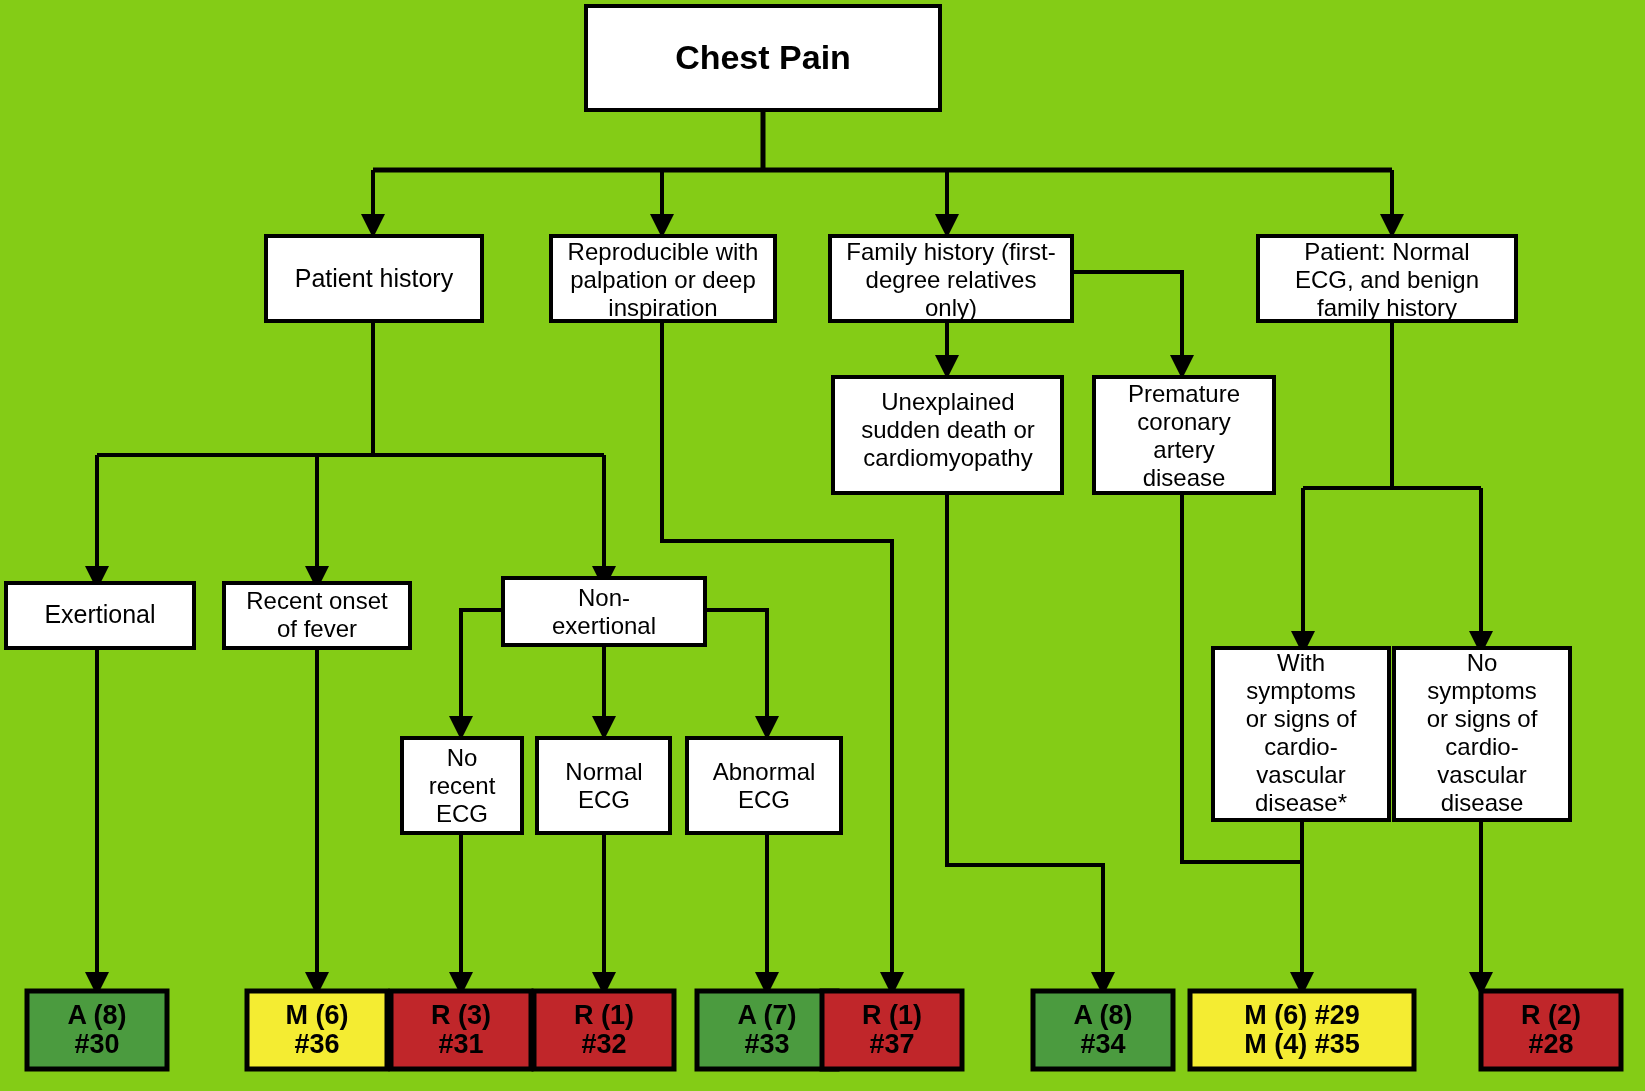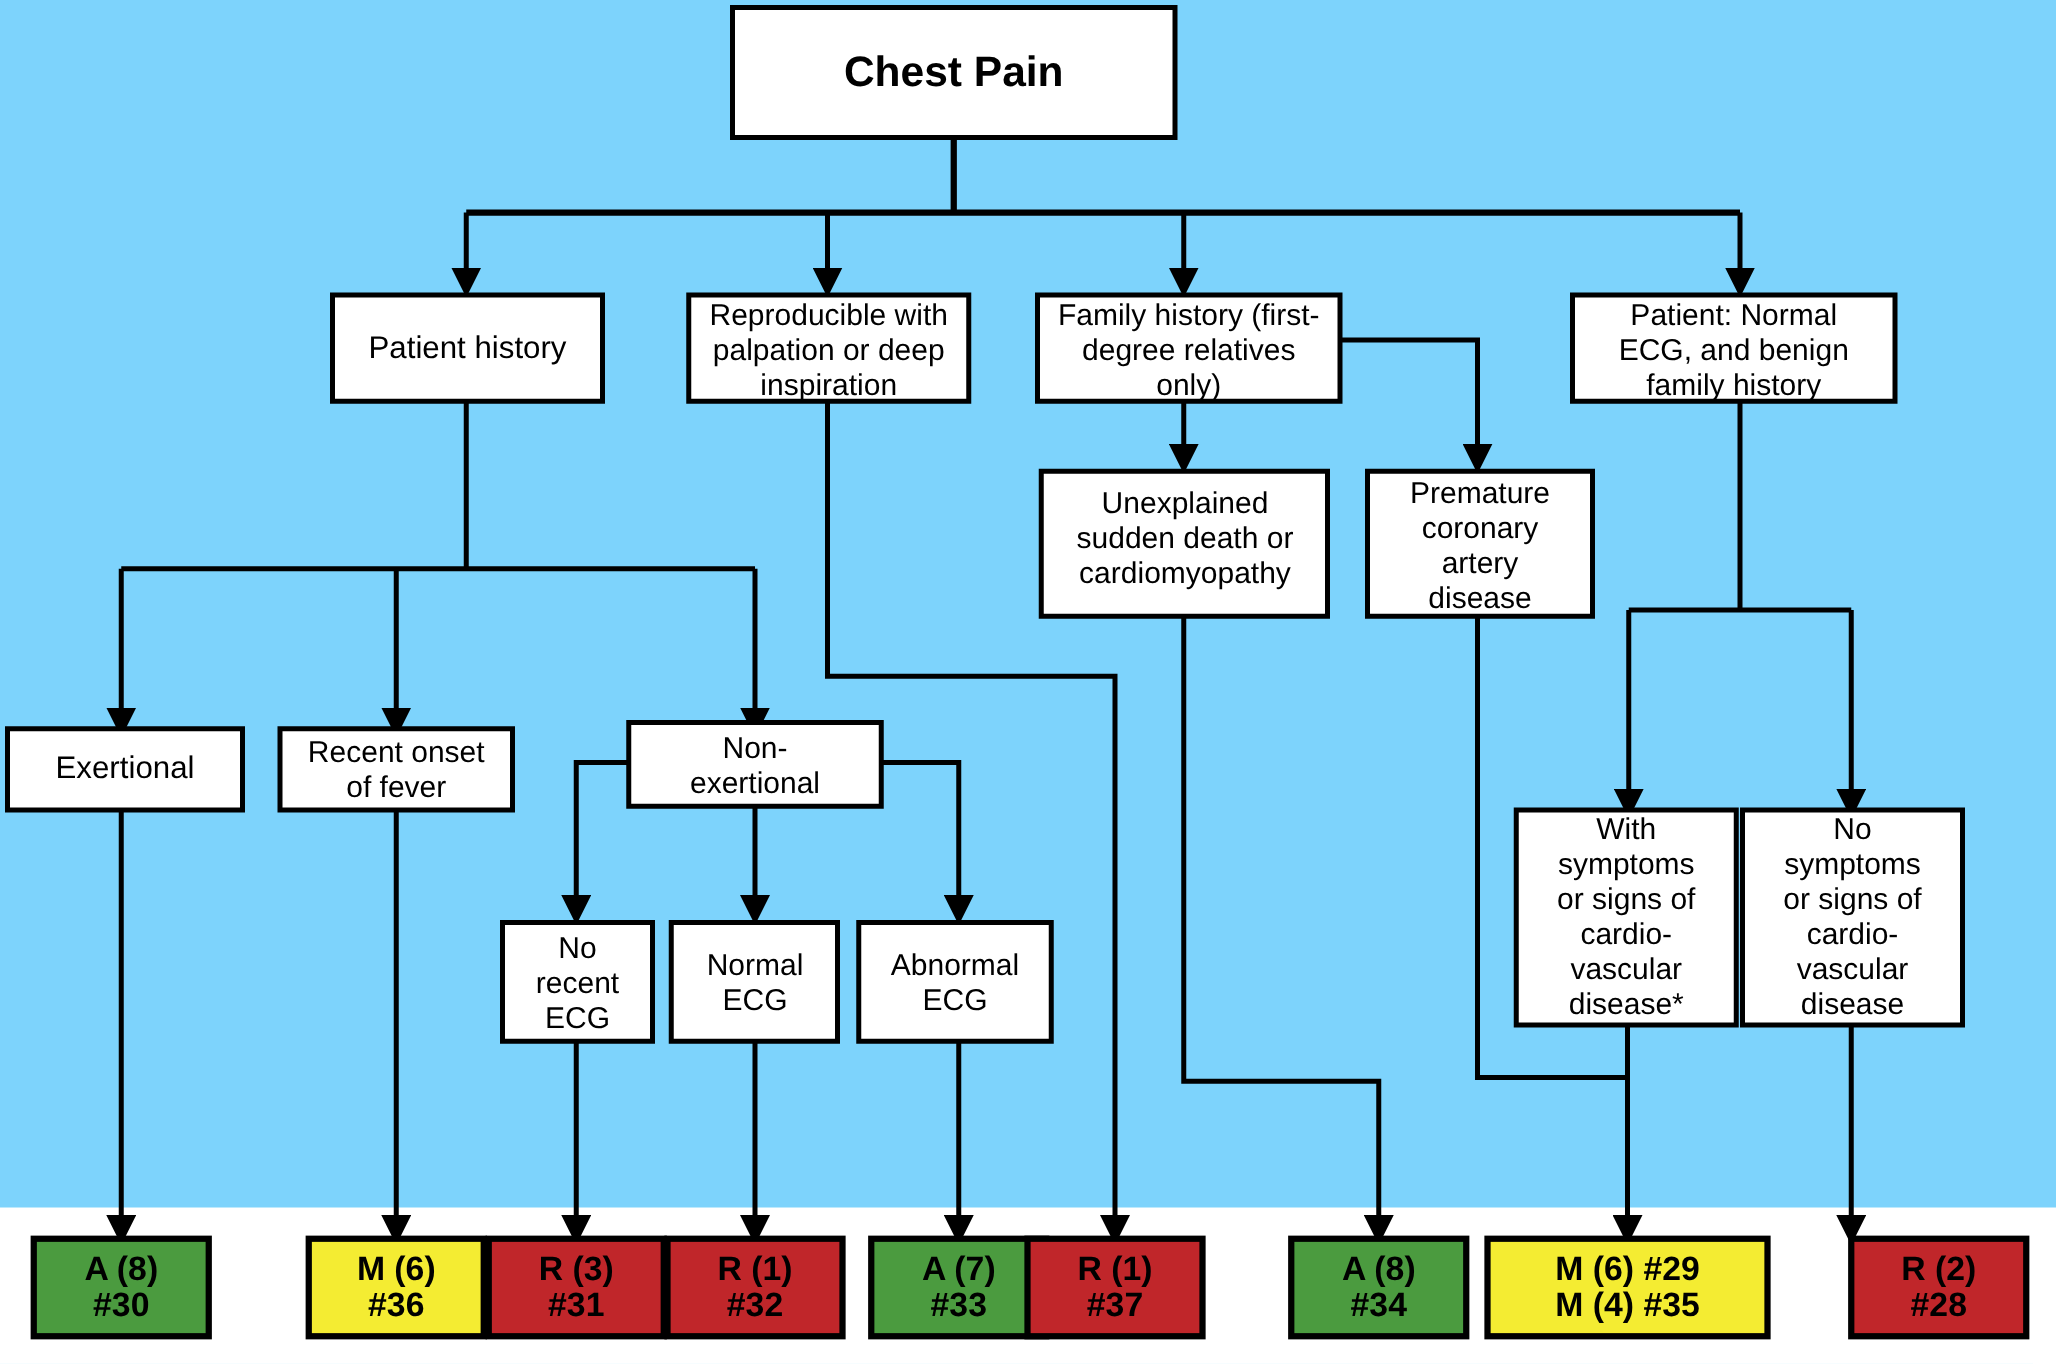--- a/index.html
+++ b/index.html
@@ -9,22 +9,22 @@
   }
   body {
     font-family: "Liberation Sans", sans-serif;
     width: 1645px;
     height: 1091px;
     overflow: hidden;
   }
   #flowchart-root {
     position: relative;
     width: 1645px;
-    height: 966px;
-    background: #7dd3fc;
+    height: 1091px;
+    background: #84cc16;
   }
   svg.chart-svg {
     display: block;
     width: 1645px;
     height: 1091px;
   }
   .node-rect {
     fill: #ffffff;
     stroke: #000000;
     stroke-width: 4;

